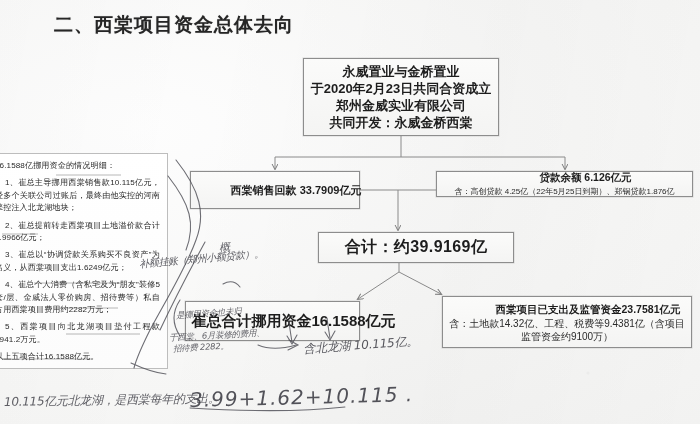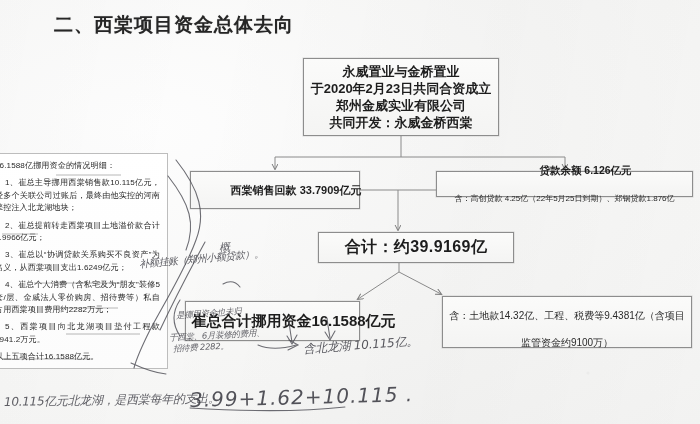--- a/index.html
+++ b/index.html
@@ -42,21 +42,21 @@
     box-sizing:border-box;
     border:1px solid #8d8d8d;
     background:linear-gradient(180deg,#fbfbfa 0%,#f4f4f3 100%);
     display:flex;flex-direction:column;
     align-items:center;justify-content:center;
     color:#1d1d1d;
     box-shadow:0 0 0 .5px rgba(120,120,120,.25);
   }
   .box .ln{ white-space:nowrap; }
   .b-head{ font-weight:bold;padding-left:42px; }
-  .b-sub{ font-weight:normal;margin-top:14px; }
+  .b-sub{ font-weight:normal; }
 
   
   #box-root{ left:303px; top:58px; width:196px; height:78px; }
   #box-root .ln{ font-size:13px;font-weight:bold;line-height:17px; }
 
   
   #box-sales{ left:190px; top:171px; width:170px; height:38px; }
   #box-sales .ln{ font-size:11px;font-weight:bold; }
 
   
@@ -166,20 +166,21 @@
 
   <div class="box" id="box-total">
     <div class="ln">合计：约39.9169亿</div>
   </div>
 
   <div class="box" id="box-misap">
     <div class="ln b-head">崔总合计挪用资金16.1588亿元</div>
   </div>
 
   <div class="box" id="box-spend">
+    <div class="ln b-head">西棠项目已支出及监管资金23.7581亿元</div>
     <div class="ln b-sub">含：土地款14.32亿、工程、税费等9.4381亿（含项目</div>
     <div class="ln b-sub">监管资金约9100万）</div>
   </div>
 
   <div id="doc">
     <p>16.1588亿挪用资金的情况明细：</p>
     <p class="ind">1、崔总主导挪用西棠销售款10.115亿元，经多个关联公司过账后，最终由他实控的河南擎控注入北龙湖地块；</p>
     <p class="ind">2、崔总提前转走西棠项目土地溢价款合计1.9966亿元；</p>
     <p class="ind">3、崔总以“协调贷款关系购买不良资产”为名义，从西棠项目支出1.6249亿元；</p>
     <p class="ind">4、崔总个人消费（含私宅及为“朋友”装修5套/层、金威法人零价购房、招待费等）私自占用西棠项目费用约2282万元；</p>

